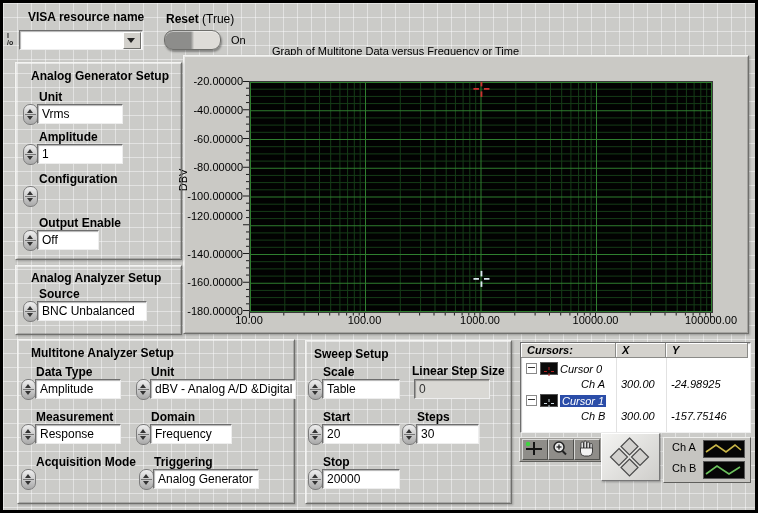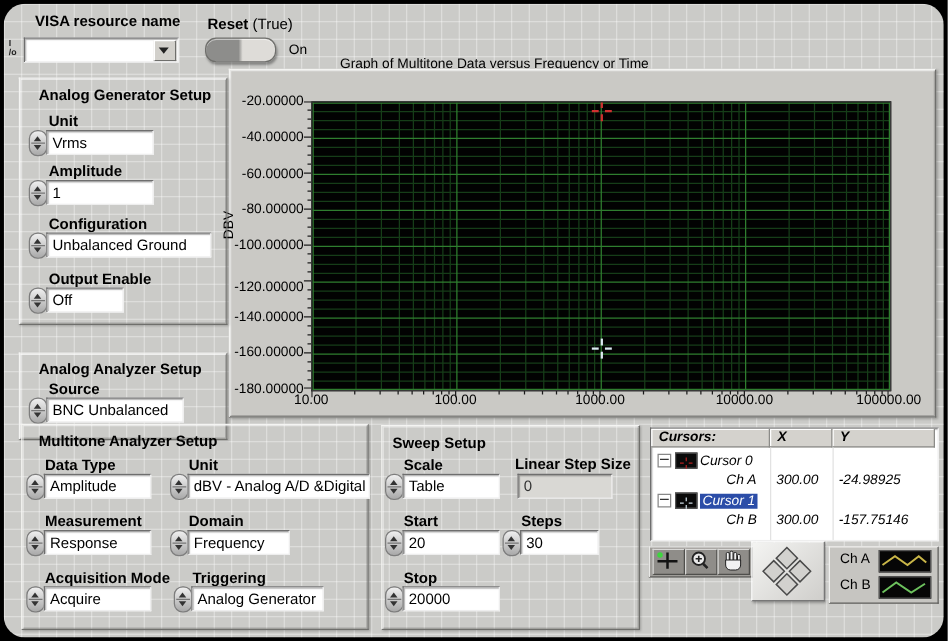--- a/index.html
+++ b/index.html
@@ -1,21 +1,21 @@
 <!DOCTYPE html>
 <html><head>
 <meta charset="utf-8">
 <style>
   html,body{margin:0;padding:0;background:#555;}
   #window{position:relative;width:758px;height:513px;background:#000;font-family:"Liberation Sans",sans-serif;color:#000;}
   #frame{position:absolute;left:3px;top:3px;width:752px;height:507px;
     background-color:#cbcbc8;
     background-image:linear-gradient(rgba(255,255,255,.45) 1px,transparent 1px),
                      linear-gradient(90deg,rgba(255,255,255,.45) 1px,transparent 1px);
-    background-size:14px 14px;overflow:hidden;border-radius:17px;}
+    background-size:14px 14px;overflow:hidden;}
   .abs{position:absolute;}
   .lbl{font-weight:bold;font-size:12px;white-space:nowrap;}
   .small{font-size:11px;}
   
   .cluster{position:absolute;border:1px solid;border-color:#f4f4f2 #6f6f6c #6f6f6c #f4f4f2;
     box-shadow:inset 1px 1px 0 rgba(255,255,255,.55), inset -1px -1px 0 rgba(0,0,0,.18), 1px 1px 2px rgba(0,0,0,.25);}
   .panel-solid{background:#cac9c5;}
   
   .field{position:absolute;height:18px;background:#fff;border:1px solid;border-color:#6e6e6e #eee #eee #6e6e6e;
     box-shadow:inset 1px 1px 1px rgba(0,0,0,.3);font-size:12px;line-height:18px;padding-left:4px;white-space:nowrap;overflow:hidden;}
@@ -89,21 +89,21 @@
   <div class="abs small" style="left:160px;top:42px;width:465px;text-align:center;">Graph of Multitone Data versus Frequency or Time</div>
 
   <div class="cluster panel-solid" id="graph-panel">
     <div id="yaxis-name">DBV</div>
     <div id="ylabels">
           <div class="ylab" style="top: -6px;">-20.00000</div>
           <div class="ylab" style="top: 22.75px;">-40.00000</div>
           <div class="ylab" style="top: 51.5px;">-60.00000</div>
           <div class="ylab" style="top: 80.25px;">-80.00000</div>
           <div class="ylab" style="top: 109px;">-100.00000</div>
-          <div class="ylab" style="top: 143px;">-120.00000</div>
+          <div class="ylab" style="top: 129px;">-120.00000</div>
           <div class="ylab" style="top: 166.5px;">-140.00000</div>
           <div class="ylab" style="top: 195.25px;">-160.00000</div>
           <div class="ylab" style="top: 224px;">-180.00000</div>
         </div>
     <div id="xlabels">
           <div class="xlab" style="left: 0px; top: 0px;">10.00</div>
           <div class="xlab" style="left: 115.5px; top: 0px;">100.00</div>
           <div class="xlab" style="left: 231px; top: 0px;">1000.00</div>
           <div class="xlab" style="left: 346.5px; top: 0px;">10000.00</div>
           <div class="xlab" style="left: 462px; top: 0px;">100000.00</div>
@@ -285,31 +285,30 @@
           <span class="mid"></span>
           <span class="dn"></span>
         </div>
     <div class="field" style="left:21px;top:81px;width:80px;">1</div>
     <div class="abs lbl" style="left:23px;top:109px;">Configuration</div>
     <div class="spin" style="left:7px;top:123px;">
           <span class="up"></span>
           <span class="mid"></span>
           <span class="dn"></span>
         </div>
-    <div class="field" style="left:21px;top:123px;width:126px;">Unbalanced Ground</div>
     <div class="abs lbl" style="left:23px;top:153px;">Output Enable</div>
     <div class="spin" style="left:7px;top:167px;">
           <span class="up"></span>
           <span class="mid"></span>
           <span class="dn"></span>
         </div>
     <div class="field" style="left:21px;top:167px;width:56px;">Off</div>
   </div>
 
-  <div class="cluster" style="left:12px;top:262px;width:165px;height:68px;margin-top:17px;">
+  <div class="cluster" style="left:12px;top:262px;width:165px;height:68px;">
     <div class="abs lbl" style="left:15px;top:5px;">Analog Analyzer Setup</div>
     <div class="abs lbl" style="left:23px;top:21px;">Source</div>
     <div class="spin" style="left:7px;top:35px;">
           <span class="up"></span>
           <span class="mid"></span>
           <span class="dn"></span>
         </div>
     <div class="field" style="left:21px;top:35px;width:104px;">BNC Unbalanced</div>
   </div>
 
@@ -342,21 +341,20 @@
           <span class="mid"></span>
           <span class="dn"></span>
         </div>
     <div class="field" style="left:132px;top:84px;width:76px;">Frequency</div>
     <div class="abs lbl" style="left:18px;top:115px;">Acquisition Mode</div>
     <div class="spin" style="left:3px;top:129px;">
           <span class="up"></span>
           <span class="mid"></span>
           <span class="dn"></span>
         </div>
-    <div class="field" style="left:17px;top:129px;width:80px;">Acquire</div>
     <div class="abs lbl" style="left:136px;top:115px;">Triggering</div>
     <div class="spin" style="left:121px;top:129px;">
           <span class="up"></span>
           <span class="mid"></span>
           <span class="dn"></span>
         </div>
     <div class="field" style="left:135px;top:129px;width:100px;">Analog Generator</div>
   </div>
 
   <div class="cluster" style="left:302px;top:337px;width:205px;height:162px;">

